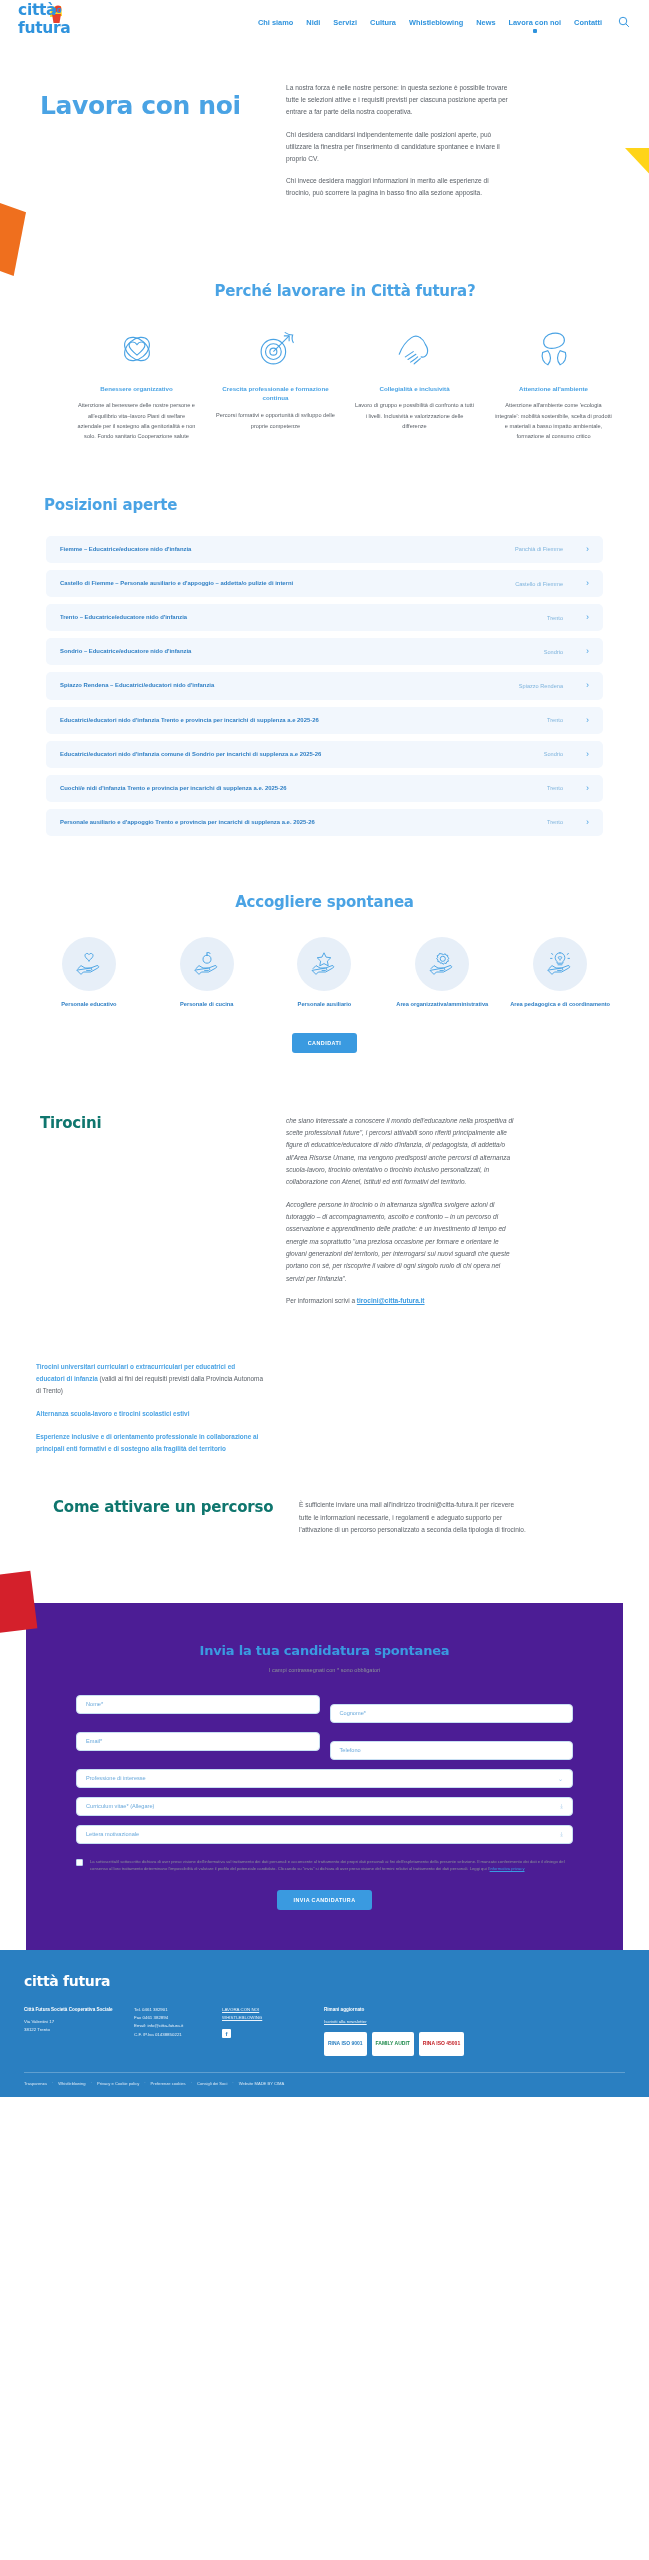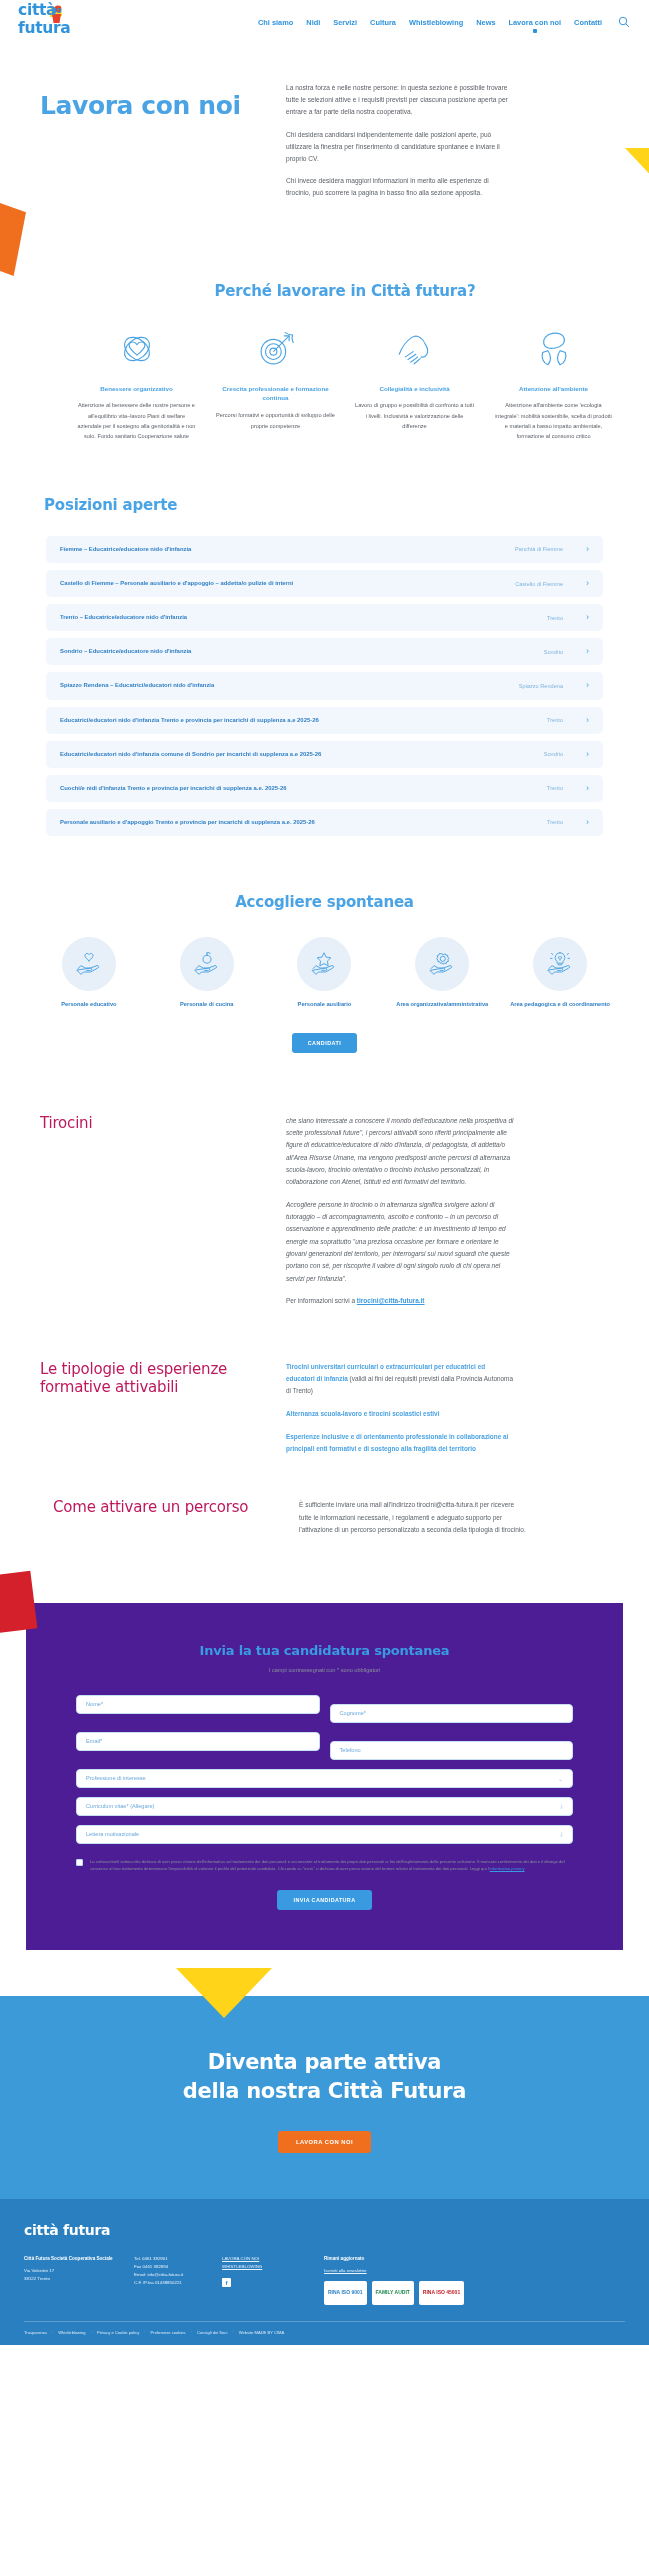--- a/index.html
+++ b/index.html
@@ -231,22 +231,22 @@
     font-family: "Liberation Sans", sans-serif;
   }
 
   
   .tirocini-block { padding: 44px 30px 0; display: flex; }
   .tirocini-left { flex: 0 0 250px; padding-left: 10px; }
   .tirocini-right { flex: 1; padding-left: 6px; }
   .tirocini-h {
     font-family: "DejaVu Sans", sans-serif;
     font-size: 15px;
-    font-weight: 400;
-    color: #be185d;
+    font-weight: 700;
+    color: #0f766e;
     line-height: 1.18;
     letter-spacing: -0.2px;
   }
   .tirocini-right p {
     font-size: 6.5px;
     line-height: 1.9;
     color: #5b6168;
     margin-bottom: 10px;
     max-width: 228px;
   }
@@ -708,23 +708,20 @@
     <div class="tirocini-right">
       <p class="italic">che siano interessate a conoscere il mondo dell'educazione nella prospettiva di scelte professionali future", i percorsi attivabili sono riferiti principalmente alle figure di educatrice/educatore di nido d'infanzia, di pedagogista, di addetta/o all'Area Risorse Umane, ma vengono predisposti anche percorsi di alternanza scuola-lavoro, tirocinio orientativo o tirocinio inclusivo personalizzati, in collaborazione con Atenei, Istituti ed enti formativi del territorio.</p>
       <p class="italic">Accogliere persone in tirocinio o in alternanza significa svolgere azioni di tutoraggio – di accompagnamento, ascolto e confronto – in un percorso di osservazione e apprendimento delle pratiche: è un investimento di tempo ed energie ma soprattutto "una preziosa occasione per formare e orientare le giovani generazioni del territorio, per interrogarsi sui nuovi sguardi che queste portano con sé, per riscoprire il valore di ogni singolo ruolo di chi opera nei servizi per l'infanzia".</p>
       <p>
         <span>Per informazioni scrivi a </span><a href="#">tirocini@citta-futura.it</a>
       </p>
     </div>
   </div>
 
   <div class="tirocini-block">
-    <div class="tirocini-left">
-      <h2 class="tirocini-h">Le tipologie di esperienze formative attivabili</h2>
-    </div>
     <div class="tirocini-right">
       <div class="list-block">
         <div class="hl"><span>Tirocini universitari curriculari o extracurriculari per educatrici ed educatori di infanzia </span><span class="norm">(validi ai fini dei requisiti previsti dalla Provincia Autonoma di Trento)</span></div>
       </div>
       <div class="list-block">
         <div class="hl"><span>Alternanza scuola-lavoro e tirocini scolastici estivi</span></div>
       </div>
       <div class="list-block">
         <div class="hl"><span>Esperienze inclusive e di orientamento professionale in collaborazione ai principali enti formativi e di sostegno alla fragilità del territorio</span></div>
       </div>
@@ -777,30 +774,20 @@
     </div>
 
     <div class="consent">
       <div class="checkbox"></div>
       <div class="consent-text"><span>La sottoscritta/il sottoscritto dichiara di aver preso visione dell'informativa sul trattamento dei dati personali e acconsente al trattamento dei propri dati personali ai fini dell'espletamento della presente selezione. Il mancato conferimento dei dati e il diniego del consenso al loro trattamento determinano l'impossibilità di valutare il profilo del potenziale candidato. Cliccando su "invia" si dichiara di aver preso visione del termini relativi al trattamento dei dati personali. Leggi qui l'</span><a href="#">informativa privacy</a></div>
     </div>
 
     <button class="btn-submit">INVIA CANDIDATURA</button>
   </div>
 
-  <div class="cta-zone">
-    <div class="tri-yellow-2"></div>
-    <div class="cta">
-      <h2>
-        <span>Diventa parte attiva</span><br>
-        <span>della nostra Città Futura</span>
-      </h2>
-      <button class="btn-cta">LAVORA CON NOI</button>
-    </div>
-  </div>
 
   <div class="footer">
     <div class="footer-logo-row">
       <span class="footer-logo-text">città futura</span>
     </div>
     <div class="footer-cols">
 
       <div class="fc-1">
         <h4>Città Futura Società Cooperativa Sociale</h4>
         <p>Via Valentini 17</p>

